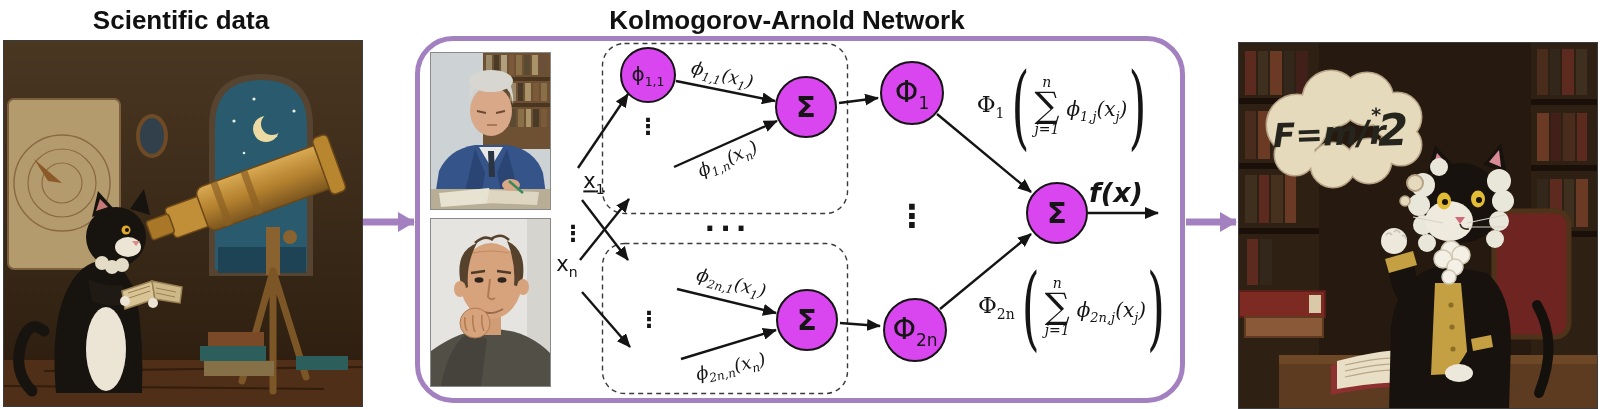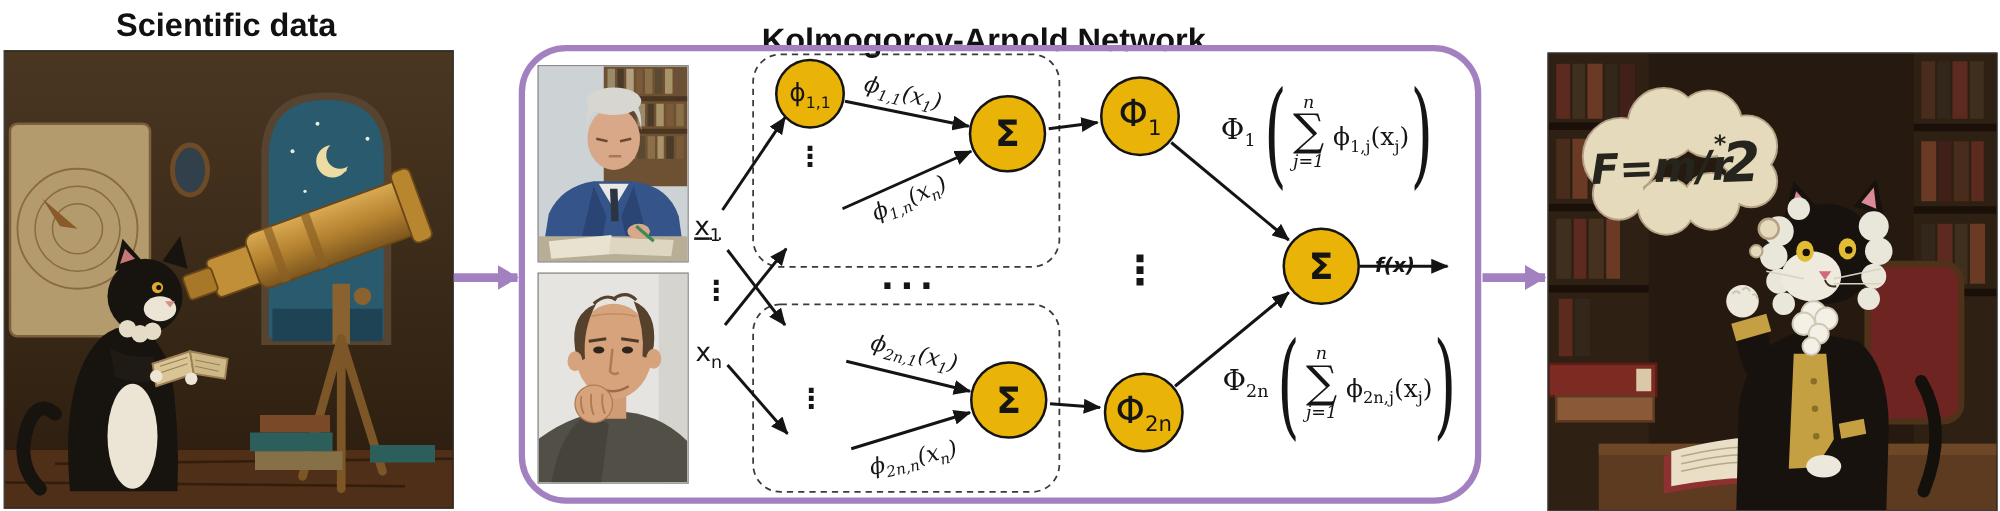--- a/index.html
+++ b/index.html
@@ -6,21 +6,21 @@
   #canvas{position:relative;width:1600px;height:409px;background:#fff;overflow:hidden;
           font-family:"DejaVu Sans",sans-serif;color:#151515;}
   .title{position:absolute;top:5px;transform:translateX(-50%);font-family:"Liberation Sans",sans-serif;
          font-weight:bold;font-size:26px;color:#111;white-space:nowrap;}
   .fig{position:absolute;border:1px solid #3c3c3c;box-sizing:border-box;overflow:hidden;background:#241811;}
   .photo{position:absolute;border:1px solid #8a8a8a;box-sizing:border-box;overflow:hidden;background:#ddd;}
   #kan-box{position:absolute;left:415px;top:36px;width:770px;height:367px;border:5px solid #a381c1;
            border-radius:38px;box-sizing:border-box;background:transparent;}
   #overlay{position:absolute;left:0;top:0;}
   .ctr{position:absolute;transform:translate(-50%,-50%);white-space:nowrap;}
-  .node{position:absolute;border:2.6px solid #141414;border-radius:50%;background:#eab308;
+  .node{position:absolute;border:2.6px solid #141414;border-radius:50%;background:#d946ef;
         display:flex;align-items:center;justify-content:center;box-sizing:border-box;z-index:3;text-align:right;}
   .node sub{vertical-align:sub;}
   .n-phi{font-size:20px;}
   .n-phi sub{font-size:12.5px;}
   .n-sig{font-size:29px;font-weight:bold;}
   .n-Phi{font-size:30px;}
   .n-Phi sub{font-size:17px;}
   .inlabel{font-size:21px;}
   .inlabel sub{font-size:14px;}
   .vdots{font-size:22px;font-weight:bold;line-height:1;}
@@ -30,31 +30,31 @@
   .elabel sub{font-size:12px;}
   .formula{position:absolute;transform:translate(-50%,-50%);display:flex;align-items:center;
            font-family:"DejaVu Serif",serif;white-space:nowrap;z-index:2;}
   .f-outer{font-size:23px;margin-right:6px;}
   .f-outer sub{font-size:14px;}
   .bigparen{display:inline-block;font-size:46px;font-weight:400;transform:scaleY(2.0);line-height:1;padding:0 1px;}
   .sumstack{display:inline-flex;flex-direction:column;align-items:center;margin:0 4px;line-height:1;}
   .s-up{font-style:italic;font-size:14px;}
   .s-sigma{font-size:35px;line-height:0.95;}
   .s-low{font-style:italic;font-size:14px;}
-  .f-inner{font-size:20px;margin-left:3px;margin-top:10px;}
+  .f-inner{font-style:italic;font-size:20px;margin-left:3px;margin-top:10px;}
   .f-inner sub{font-size:13px;}
-  .outlabel{font-style:italic;font-weight:bold;font-size:16px;font-family:"DejaVu Sans",sans-serif;margin-top:20px;}
+  .outlabel{font-style:italic;font-weight:bold;font-size:27px;font-family:"DejaVu Sans",sans-serif;}
 </style>
 </head>
 <body>
 
 <div id="canvas">
 
   <div class="title" style="left:181px;">Scientific data</div>
-  <div class="title" style="left:787px;margin-top:12px;">Kolmogorov-Arnold Network</div>
+  <div class="title" style="left:787px;">Kolmogorov-Arnold Network</div>
 
   <div class="fig" style="left:3px;top:40px;width:360px;height:367px;">
     <svg width="360" height="367" viewBox="0 0 360 367">
       <defs>
         <linearGradient id="roomg" x1="0" y1="0" x2="0" y2="1">
           <stop offset="0" stop-color="#4a3722"></stop>
             <stop offset="1" stop-color="#2a1c0e"></stop>
         </linearGradient>
         <linearGradient id="gold" x1="0" y1="0" x2="0" y2="1">
           <stop offset="0" stop-color="#d9a953"></stop>
@@ -234,23 +234,23 @@
       <line x1="937" y1="114" x2="1031" y2="192" marker-end="url(#ah)"></line>
       <line x1="940" y1="309" x2="1031" y2="234" marker-end="url(#ah)"></line>
       <line x1="1088" y1="213" x2="1158" y2="213" marker-end="url(#ah)"></line>
     </g>
     <g stroke="#a381c1" stroke-width="7">
       <line x1="363" y1="222" x2="414" y2="222" marker-end="url(#ahp)"></line>
       <line x1="1186" y1="222" x2="1236" y2="222" marker-end="url(#ahp)"></line>
     </g>
   </svg>
 
-  <div class="ctr inlabel" style="left:566px;top:183px;text-decoration:underline;"><span>x</span><sub>1</sub></div>
+  <div class="ctr inlabel" style="left:594px;top:183px;text-decoration:underline;"><span>x</span><sub>1</sub></div>
   <div class="ctr vdots" style="left:573px;top:234px;">⋮</div>
-  <div class="ctr inlabel" style="left:567px;top:284px;"><span>x</span><sub>n</sub></div>
+  <div class="ctr inlabel" style="left:567px;top:266px;"><span>x</span><sub>n</sub></div>
 
   <div class="node n-phi" style="left:620px;top:47px;width:56px;height:56px;">
     <span><span>ϕ</span><sub>1,1</sub></span>
   </div>
   <div class="node n-sig" style="left:775px;top:76px;width:62px;height:62px;">
     <span>Σ</span>
   </div>
   <div class="node n-sig" style="left:776px;top:289px;width:62px;height:62px;">
     <span>Σ</span>
   </div>

